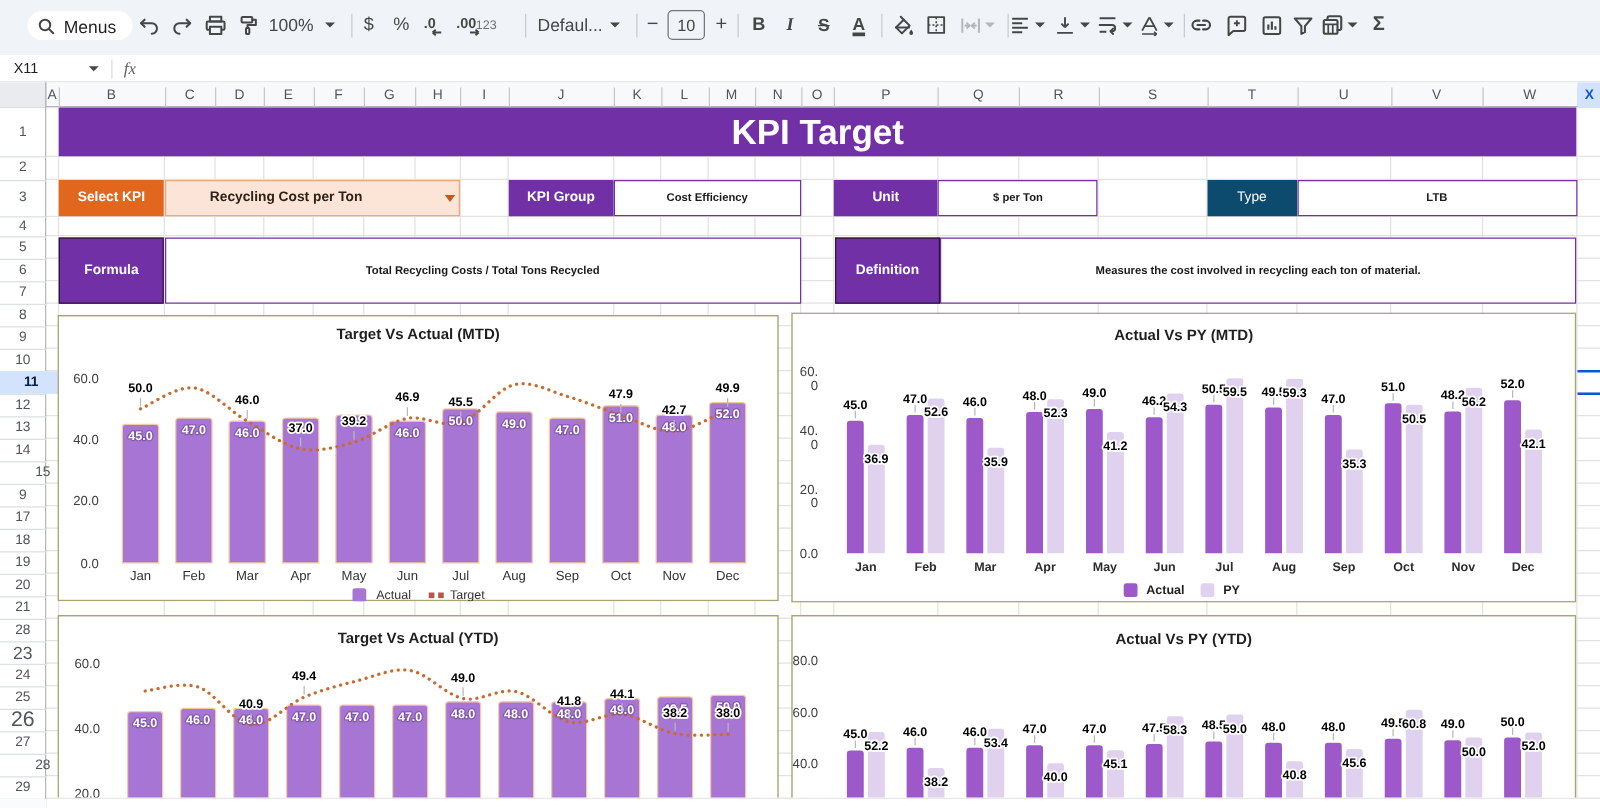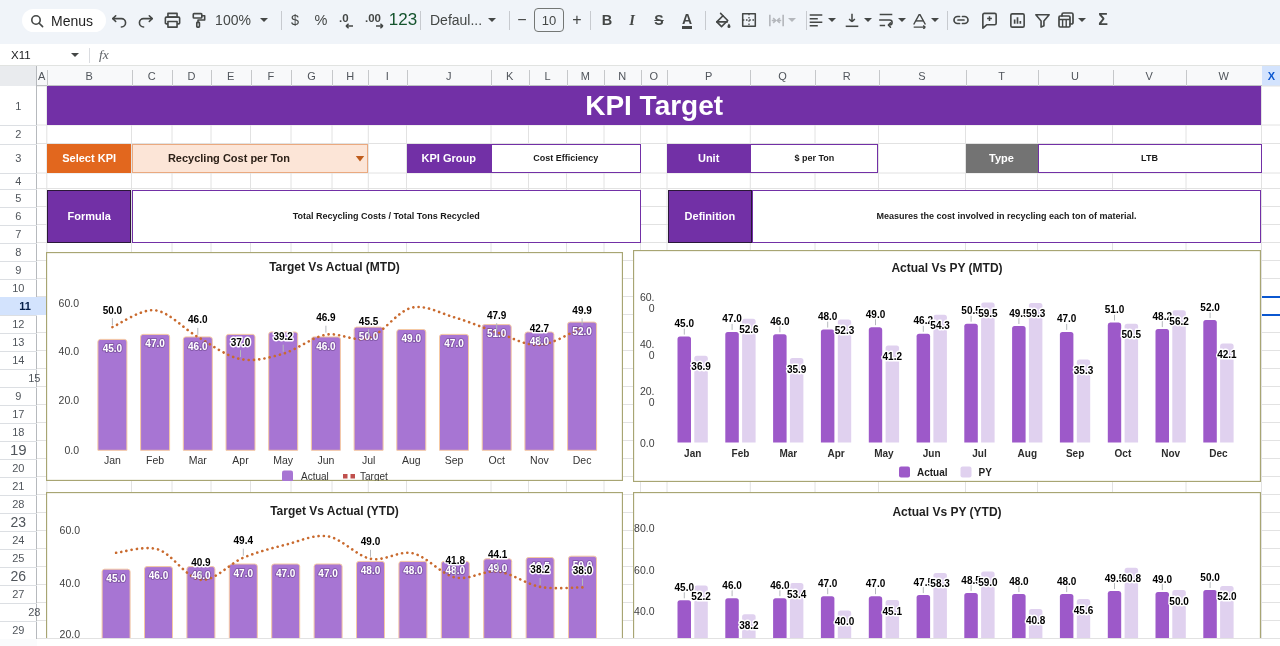--- a/index.html
+++ b/index.html
@@ -52,21 +52,21 @@
       <text x="2" y="12" font-size="11.5" font-weight="bold" fill="#444746" font-family="Liberation Sans">.0</text>
       <path d="M9 16h7M9 16l2.6-2.2M9 16l2.6 2.2" stroke="#444746" stroke-width="1.5" fill="none"></path>
     </svg>
   </div>
 <div class="ic" style="left:363.0px;width:28px">
     <svg width="26" height="20" viewBox="0 0 26 20">
       <text x="1" y="12" font-size="11.5" font-weight="bold" fill="#444746" font-family="Liberation Sans">.00</text>
       <path d="M18 16h-7M18 16l-2.6-2.2M18 16l-2.6 2.2" stroke="#444746" stroke-width="1.5" fill="none" transform="translate(1,0)"></path>
     </svg>
   </div>
-<div class="ic" style="left:390px;width:26px;font-size:17px;color:#14532d;letter-spacing:0">123</div>
+<div class="ic" style="left:376px;width:26px;font-size:10px;color:#737373;letter-spacing:0">123</div>
 <div class="ab" style="left:420px;top:11px;width:1px;height:19px;background:#c7cacf"></div>
 <div class="ic" style="left:430px;width:62px;font-size:14px;color:#444746;justify-content:flex-start">Defaul...</div>
 <div class="ic" style="left:486.0px;width:12px">
     <svg width="10" height="6" viewBox="0 0 10 6">
       <path d="M1 1l4 4 4-4z" fill="#444746"></path>
     </svg>
   </div>
 <div class="ab" style="left:509px;top:11px;width:1px;height:19px;background:#c7cacf"></div>
 <div class="ic" style="left:514px;width:16px;font-size:16px;color:#444746">−</div>
 <div class="ab" style="left:534px;top:8px;width:30px;height:24px;border:1px solid #747775;border-radius:4px;background:#f0f4f9;display:flex;align-items:center;justify-content:center;font-size:13px;color:#444746">10</div>
@@ -333,55 +333,55 @@
 <div class="ab" style="left:0;top:350.5px;width:36.5px;height:18.0px;display:flex;align-items:center;justify-content:center;font-size:11px;color:#50555b">14</div>
 <div class="ab" style="left:0;top:368.5px;width:36.5px;height:1px;background:#dcdfe3"></div>
 <div class="ab" style="left:16px;top:368.5px;width:36.5px;height:18.0px;display:flex;align-items:center;justify-content:center;font-size:11px;color:#50555b">15</div>
 <div class="ab" style="left:0;top:386.5px;width:36.5px;height:1px;background:#dcdfe3"></div>
 <div class="ab" style="left:0;top:386.5px;width:36.5px;height:18.0px;display:flex;align-items:center;justify-content:center;font-size:11px;color:#50555b">9</div>
 <div class="ab" style="left:0;top:404.5px;width:36.5px;height:1px;background:#dcdfe3"></div>
 <div class="ab" style="left:0;top:404.5px;width:36.5px;height:18.0px;display:flex;align-items:center;justify-content:center;font-size:11px;color:#50555b">17</div>
 <div class="ab" style="left:0;top:422.5px;width:36.5px;height:1px;background:#dcdfe3"></div>
 <div class="ab" style="left:0;top:422.5px;width:36.5px;height:18.0px;display:flex;align-items:center;justify-content:center;font-size:11px;color:#50555b">18</div>
 <div class="ab" style="left:0;top:440.5px;width:36.5px;height:1px;background:#dcdfe3"></div>
-<div class="ab" style="left:0;top:440.5px;width:36.5px;height:18.0px;display:flex;align-items:center;justify-content:center;font-size:15px;color:#50555b">19</div>
+<div class="ab" style="left:0;top:440.5px;width:36.5px;height:18.0px;display:flex;align-items:center;justify-content:center;font-size:11px;color:#50555b">19</div>
 <div class="ab" style="left:0;top:458.5px;width:36.5px;height:1px;background:#dcdfe3"></div>
 <div class="ab" style="left:0;top:458.5px;width:36.5px;height:18.0px;display:flex;align-items:center;justify-content:center;font-size:11px;color:#50555b">20</div>
 <div class="ab" style="left:0;top:476.5px;width:36.5px;height:1px;background:#dcdfe3"></div>
 <div class="ab" style="left:0;top:476.5px;width:36.5px;height:18.0px;display:flex;align-items:center;justify-content:center;font-size:11px;color:#50555b">21</div>
 <div class="ab" style="left:0;top:494.5px;width:36.5px;height:1px;background:#dcdfe3"></div>
 <div class="ab" style="left:0;top:494.5px;width:36.5px;height:18.0px;display:flex;align-items:center;justify-content:center;font-size:11px;color:#50555b">28</div>
 <div class="ab" style="left:0;top:512.5px;width:36.5px;height:1px;background:#dcdfe3"></div>
 <div class="ab" style="left:0;top:512.5px;width:36.5px;height:18.0px;display:flex;align-items:center;justify-content:center;font-size:14px;color:#50555b">23</div>
 <div class="ab" style="left:0;top:530.5px;width:36.5px;height:1px;background:#dcdfe3"></div>
 <div class="ab" style="left:0;top:530.5px;width:36.5px;height:18.0px;display:flex;align-items:center;justify-content:center;font-size:11px;color:#50555b">24</div>
 <div class="ab" style="left:0;top:548.5px;width:36.5px;height:1px;background:#dcdfe3"></div>
 <div class="ab" style="left:0;top:548.5px;width:36.5px;height:18.0px;display:flex;align-items:center;justify-content:center;font-size:11px;color:#50555b">25</div>
 <div class="ab" style="left:0;top:566.5px;width:36.5px;height:1px;background:#dcdfe3"></div>
-<div class="ab" style="left:0;top:566.5px;width:36.5px;height:18.0px;display:flex;align-items:center;justify-content:center;font-size:14px;color:#50555b">26</div>
+<div class="ab" style="left:0;top:566.5px;width:36.5px;height:18.0px;display:flex;align-items:center;justify-content:center;font-size:17px;color:#50555b">26</div>
 <div class="ab" style="left:0;top:584.5px;width:36.5px;height:1px;background:#dcdfe3"></div>
 <div class="ab" style="left:0;top:584.5px;width:36.5px;height:18.0px;display:flex;align-items:center;justify-content:center;font-size:11px;color:#50555b">27</div>
 <div class="ab" style="left:0;top:602.5px;width:36.5px;height:1px;background:#dcdfe3"></div>
 <div class="ab" style="left:16px;top:602.5px;width:36.5px;height:18.0px;display:flex;align-items:center;justify-content:center;font-size:11px;color:#50555b">28</div>
 <div class="ab" style="left:0;top:620.5px;width:36.5px;height:1px;background:#dcdfe3"></div>
 <div class="ab" style="left:0;top:620.5px;width:36.5px;height:18.0px;display:flex;align-items:center;justify-content:center;font-size:11px;color:#50555b">29</div>
 <div class="ab" style="left:0;top:638.5px;width:36.5px;height:1px;background:#dcdfe3"></div>
 <div class="ab" style="left:0;top:638.5px;width:36.5px;height:8px;background:#fafbfc"></div>
 
 <div class="ab" style="left:46.8px;top:86px;width:1214.7px;height:39px;background:#7230a6;display:flex;align-items:center;justify-content:center;color:#fff;font-size:28px;font-weight:bold">KPI Target</div>
 <div class="ab" style="left:46.8px;top:143.5px;width:84.7px;height:29.0px;display:flex;align-items:center;justify-content:center;font-size:11px;font-weight:bold;color:#fff;background:#e2671e;">Select KPI</div>
 <div class="ab" style="left:131.5px;top:143.5px;width:236.8px;height:29.0px;display:flex;align-items:center;justify-content:center;font-size:11px;font-weight:bold;color:#2d2118;background:#fce5d7;border:1px solid #eaa97f;padding-right:42px;">Recycling Cost per Ton</div>
 <svg class="ab" style="left:355px;top:154.5px" width="10" height="7" viewBox="0 0 10 7">
     <path d="M0.8 1h8.4L5 6.6z" fill="#bf5c1c"></path>
   </svg>
 <div class="ab" style="left:406.5px;top:143.5px;width:84.5px;height:29.0px;display:flex;align-items:center;justify-content:center;font-size:11px;font-weight:bold;color:#fff;background:#7230a6;">KPI Group</div>
 <div class="ab" style="left:491px;top:143.5px;width:149.5px;height:29.0px;display:flex;align-items:center;justify-content:center;font-size:9px;font-weight:bold;color:#1a1a1a;background:#fff;border:1.5px solid #7230a6;">Cost Efficiency</div>
 <div class="ab" style="left:667px;top:143.5px;width:83.29999999999995px;height:29.0px;display:flex;align-items:center;justify-content:center;font-size:11px;font-weight:bold;color:#fff;background:#7230a6;">Unit</div>
 <div class="ab" style="left:750.3px;top:143.5px;width:128.20000000000005px;height:29.0px;display:flex;align-items:center;justify-content:center;font-size:9px;font-weight:bold;color:#1a1a1a;background:#fff;border:1.5px solid #7230a6;">$ per Ton</div>
-<div class="ab" style="left:965.5px;top:143.5px;width:72.0px;height:29.0px;display:flex;align-items:center;justify-content:center;font-size:11px;font-weight:bold;color:#fff;background:#737373;">Type</div>
+<div class="ab" style="left:965.5px;top:143.5px;width:72.0px;height:29.0px;display:flex;align-items:center;justify-content:center;font-size:11px;font-weight:normal;color:#fff;background:#0c4a6e;">Type</div>
 <div class="ab" style="left:1037.5px;top:143.5px;width:224.0px;height:29.0px;display:flex;align-items:center;justify-content:center;font-size:9px;font-weight:bold;color:#1a1a1a;background:#fff;border:1.5px solid #7230a6;">LTB</div>
 <div class="ab" style="left:46.8px;top:189.5px;width:84.7px;height:53.5px;display:flex;align-items:center;justify-content:center;font-size:11px;font-weight:bold;color:#fff;background:#7230a6;border:1px solid #2a1838;">Formula</div>
 <div class="ab" style="left:131.5px;top:189.5px;width:509.29999999999995px;height:53.5px;display:flex;align-items:center;justify-content:center;font-size:9px;font-weight:bold;color:#1a1a1a;background:#fff;border:1.5px solid #7230a6;">Total Recycling Costs / Total Tons Recycled</div>
 <div class="ab" style="left:667.9px;top:189.5px;width:84.10000000000002px;height:53.5px;display:flex;align-items:center;justify-content:center;font-size:11px;font-weight:bold;color:#fff;background:#7230a6;border:1px solid #2a1838;">Definition</div>
 <div class="ab" style="left:752px;top:189.5px;width:509px;height:53.5px;display:flex;align-items:center;justify-content:center;font-size:9px;font-weight:bold;color:#1a1a1a;background:#fff;border:1.5px solid #7230a6;">Measures the cost involved in recycling each ton of material.</div>
 <svg class="ab" style="left:46px;top:252px" width="577" height="229" viewBox="0 0 577 229">
     <rect x="0.5" y="0.5" width="576" height="228" fill="#fff" stroke="#a8a573" stroke-width="1.3"></rect>
     <text x="288.5" y="19.3" text-anchor="middle" font-size="12" font-weight="bold" fill="#1f1f1f">Target Vs Actual (MTD)</text>
     <text x="33" y="54.5" text-anchor="end" font-size="10.5" fill="#404040">60.0</text>
     <text x="33" y="103.0" text-anchor="end" font-size="10.5" fill="#404040">40.0</text>

